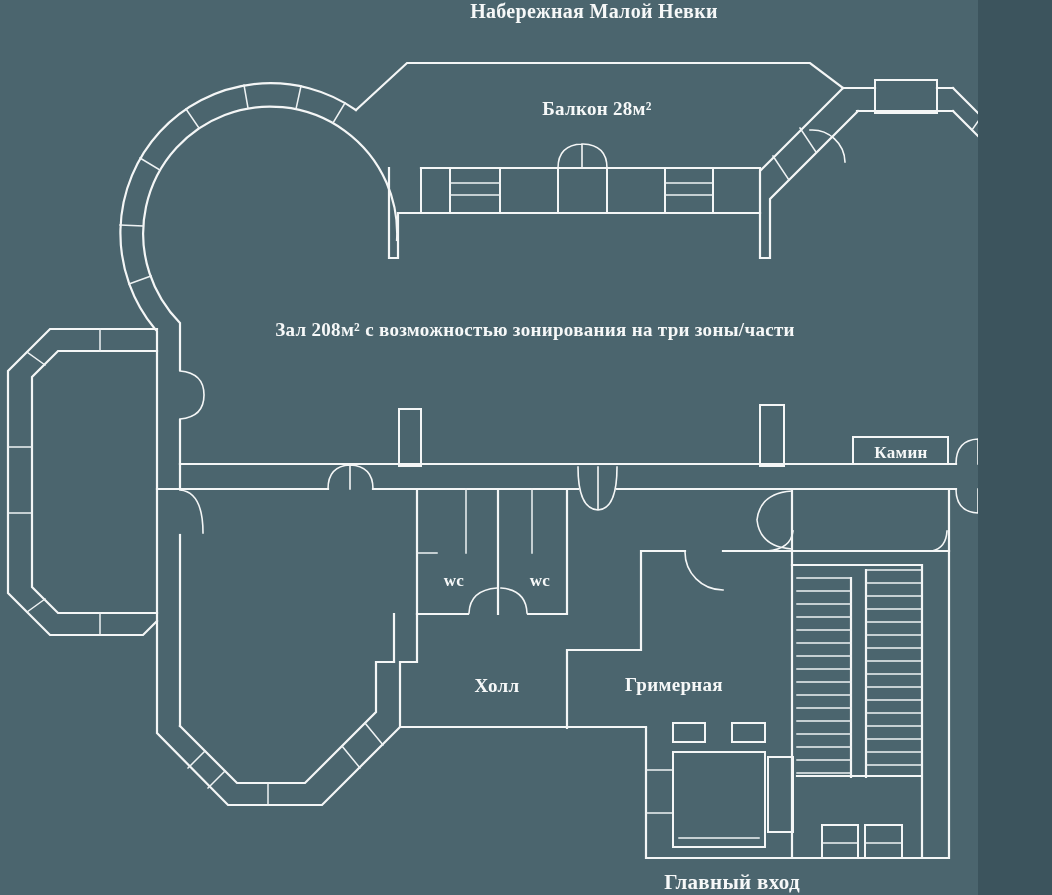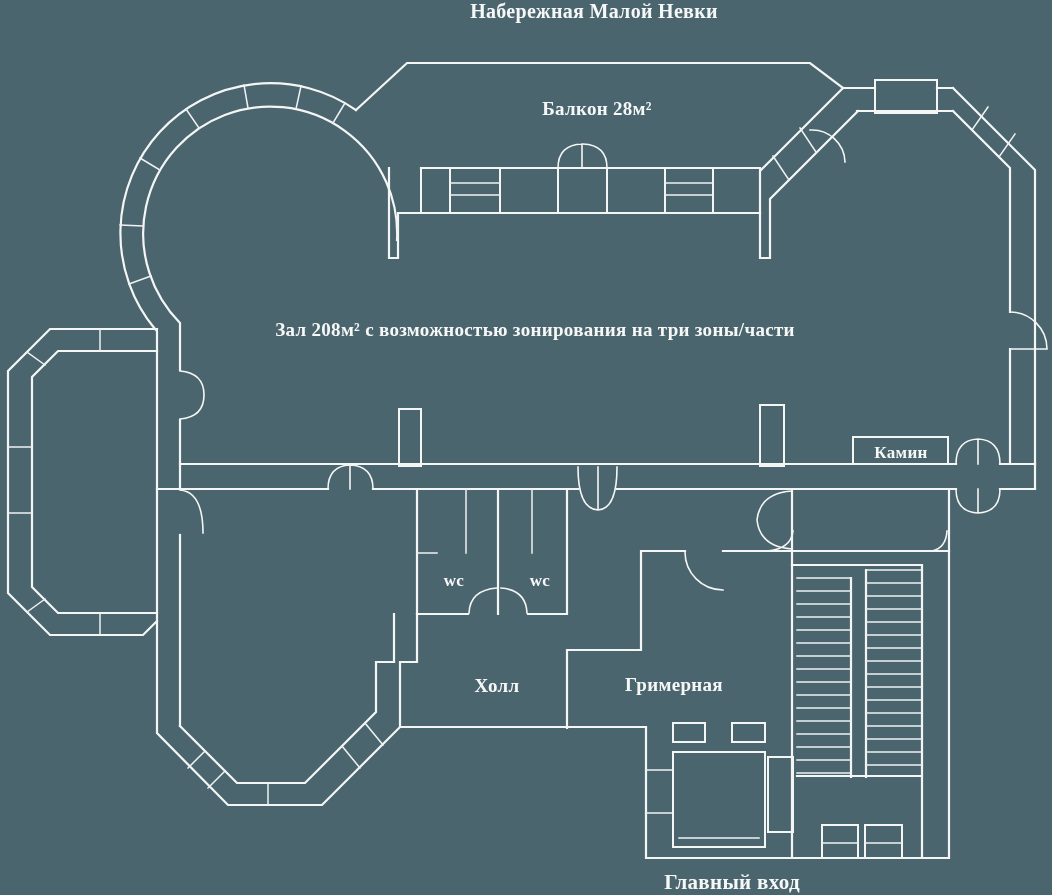--- a/index.html
+++ b/index.html
@@ -1,18 +1,18 @@
 <!DOCTYPE html>
 <html><head>
 <meta charset="utf-8">
 <style>
   html,body{margin:0;padding:0;background:#3c545d;}
   .stage{
     position:relative;
-    width:1052px;height:895px;
+    width:978px;height:895px;
     background:#4b656e;
     overflow:hidden;
     font-family:"Liberation Serif","DejaVu Serif",serif;
   }
   svg{position:absolute;left:0;top:0;}
   .wall{fill:none;stroke:#f4f6f6;stroke-width:2.2;stroke-linecap:square;}
   .thin{fill:none;stroke:#eef2f3;stroke-width:1.5;stroke-linecap:square;}
   .door{fill:none;stroke:#f4f6f6;stroke-width:1.6;stroke-linecap:square;}
   .box{fill:none;stroke:#f4f6f6;stroke-width:2;}
   text{

